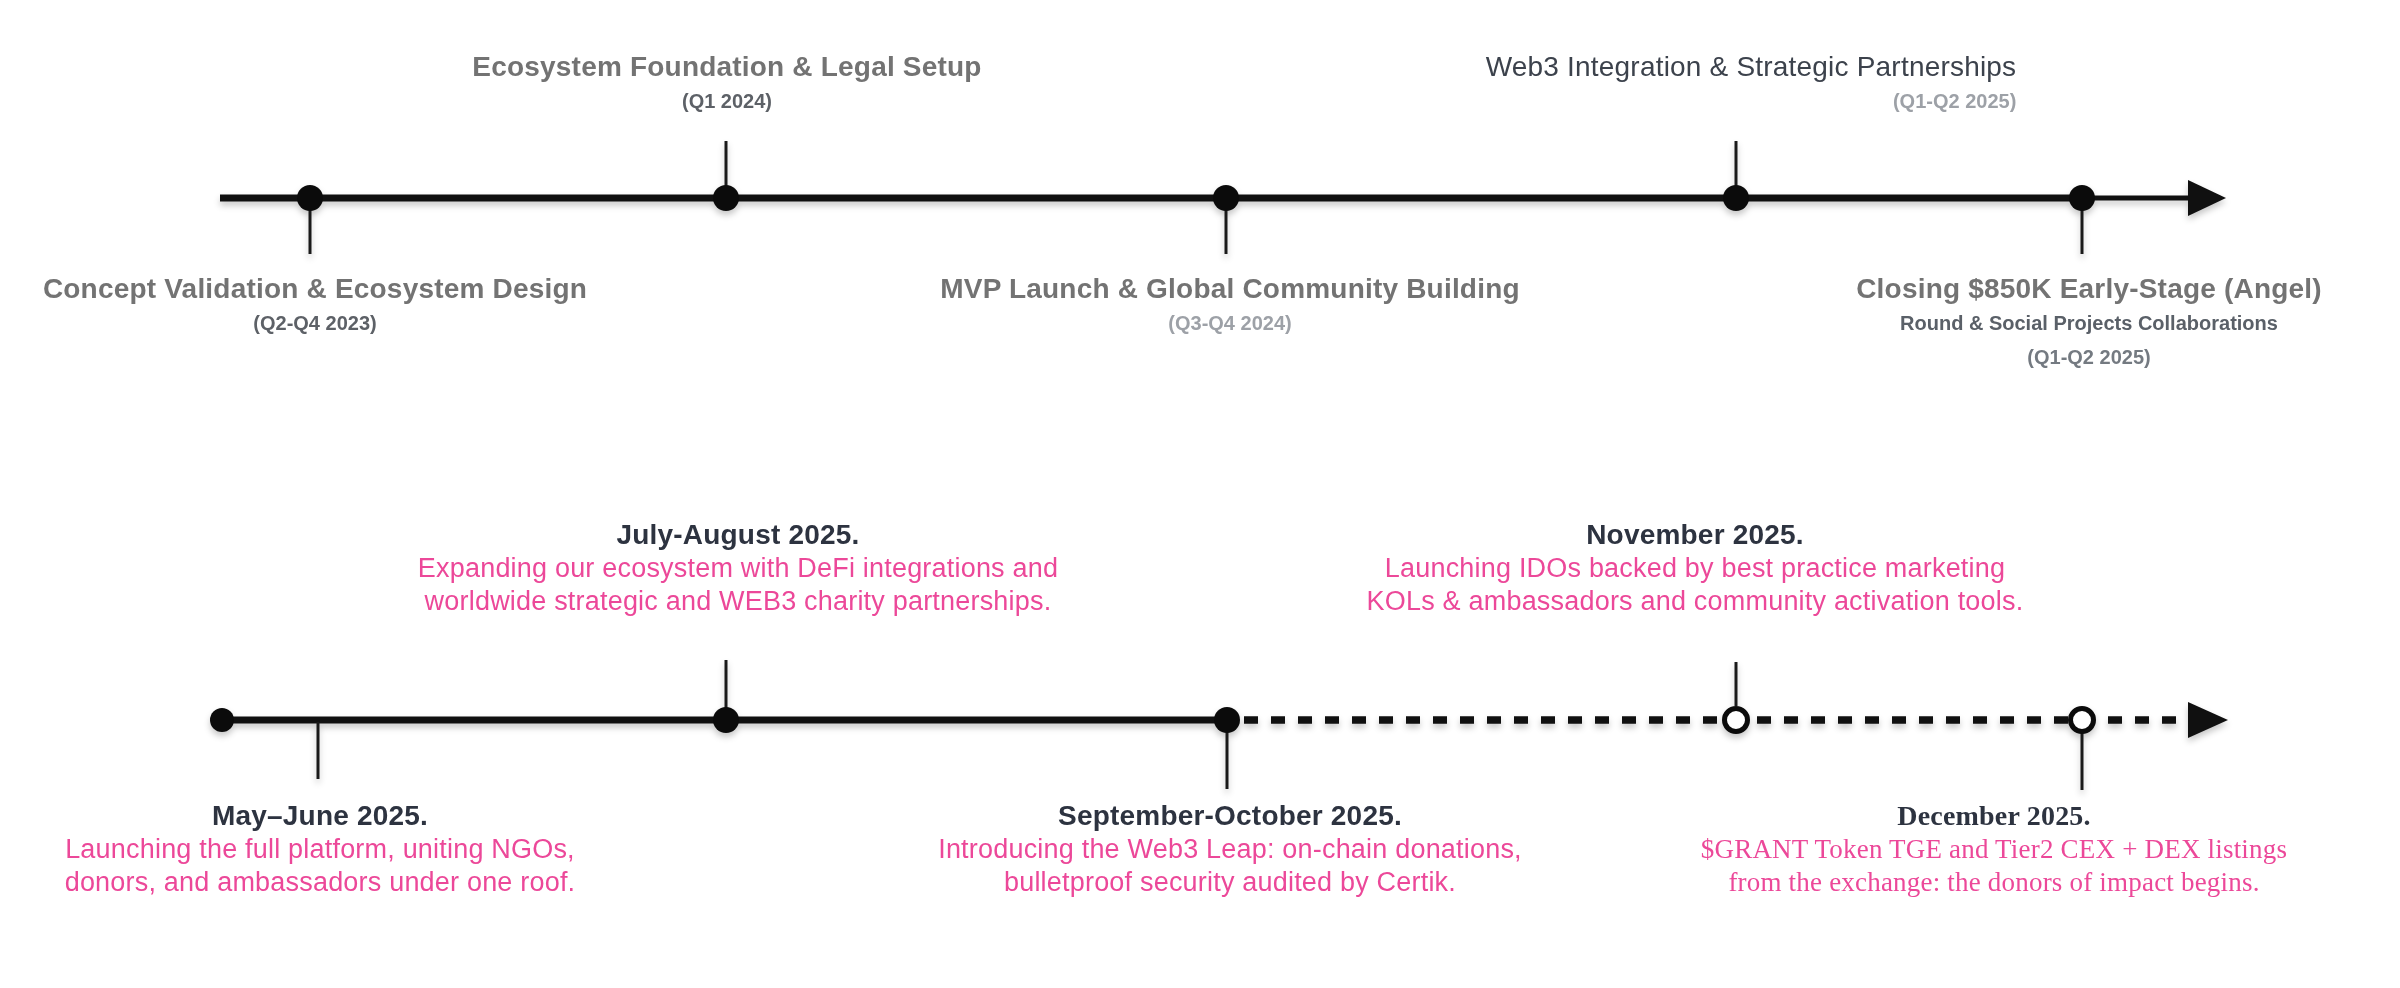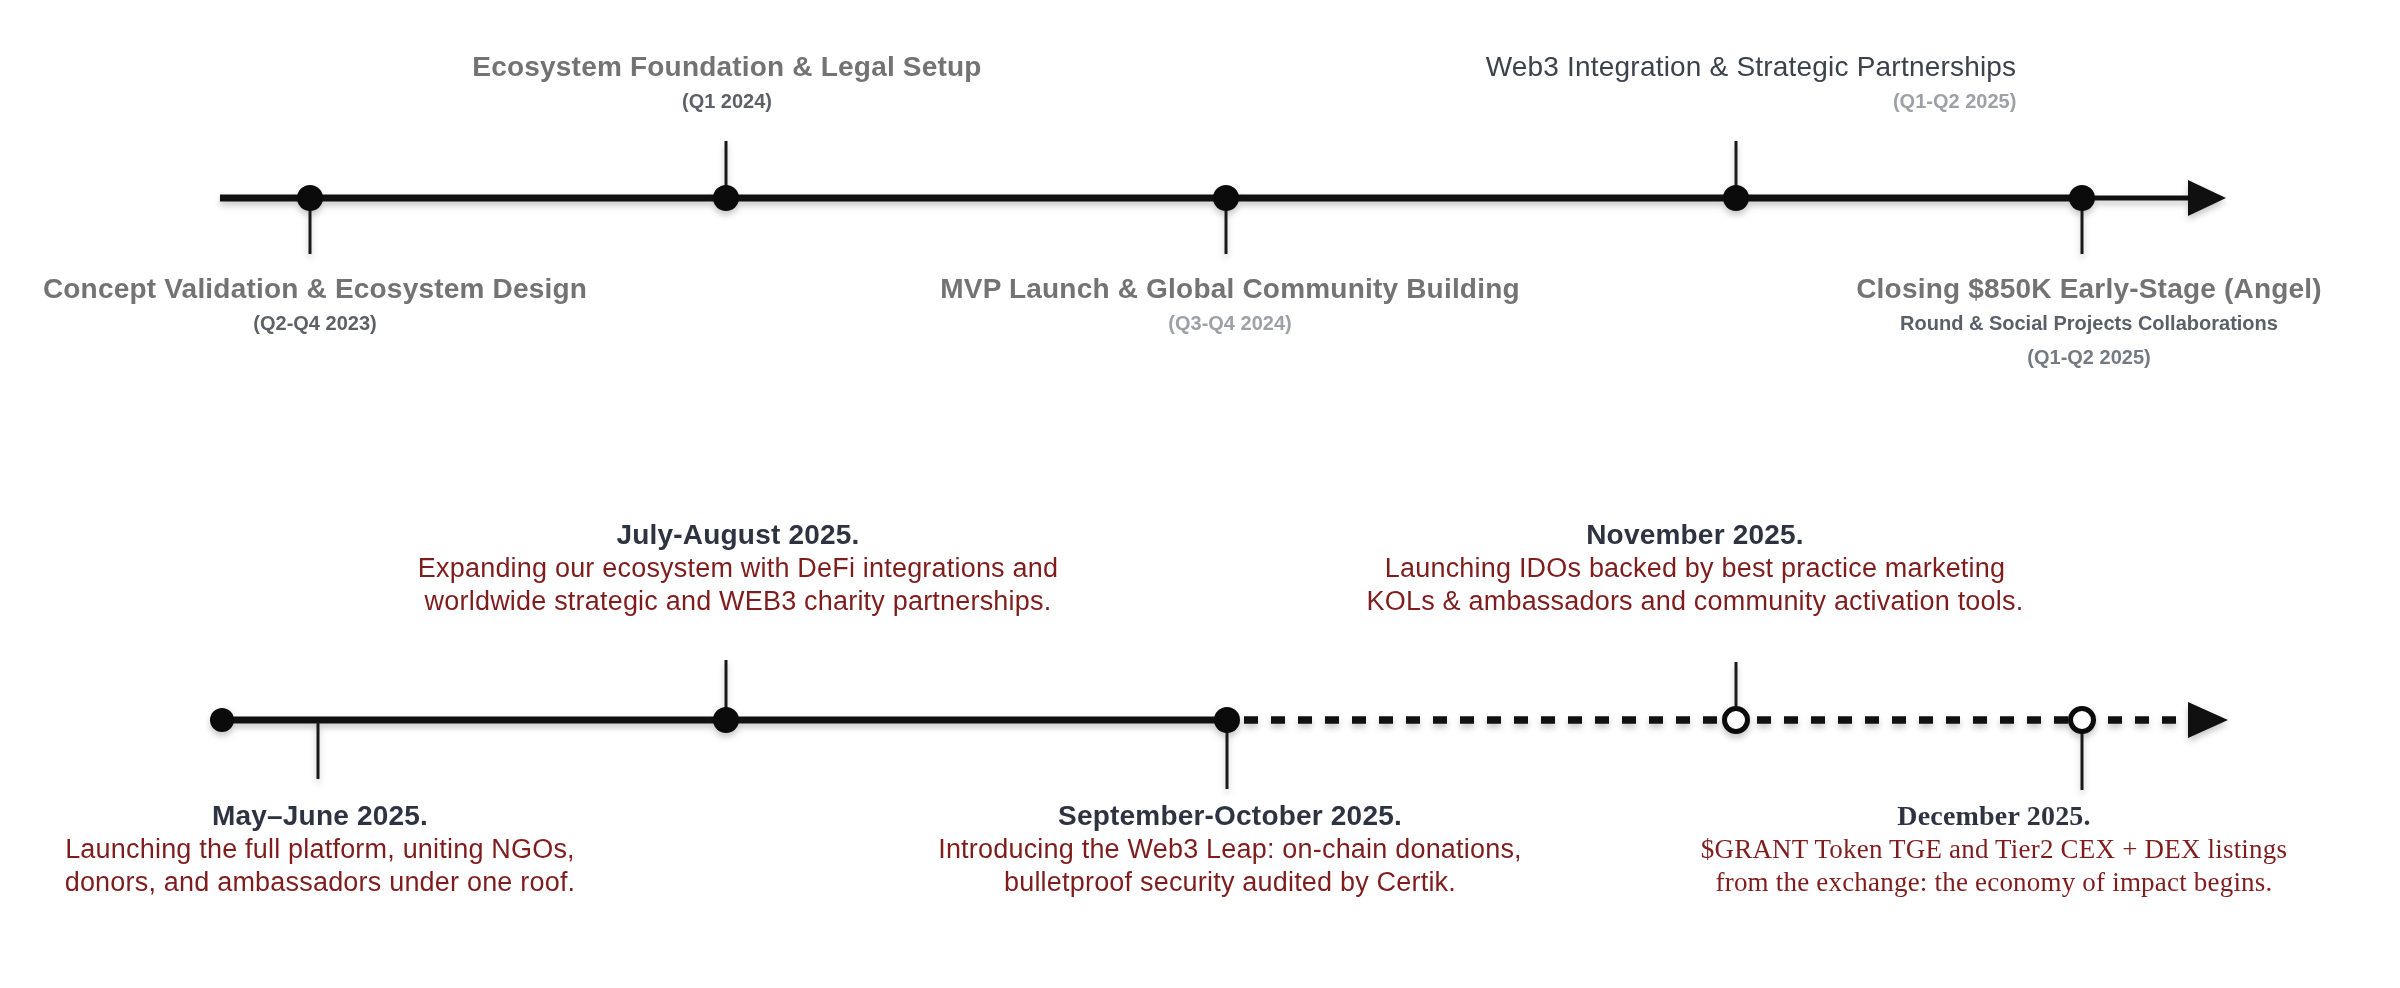--- a/index.html
+++ b/index.html
@@ -9,21 +9,21 @@
   }
   svg.gfx{position:absolute;left:0;top:0;filter:drop-shadow(0 4px 3px rgba(0,0,0,0.22));}
   .label{position:absolute;transform:translateX(-50%);text-align:center;white-space:nowrap;}
   .t-title{display:block;font-size:28px;font-weight:700;line-height:34px;color:#737373;letter-spacing:.2px;}
   .t-title.medium{font-weight:500;color:#3c424c;}
   .t-sub{display:block;font-size:20px;font-weight:700;line-height:34px;color:#5d6167;}
   .t-sub.mid{color:#5a6068;}
   .t-sub.soft{color:#747a81;}
   .t-sub.light{color:#9da1a7;font-weight:600;}
   .b-title{display:block;font-size:28px;font-weight:700;line-height:34px;color:#2d3340;letter-spacing:.2px;}
-  .b-line{display:block;font-size:27px;font-weight:400;line-height:33px;color:#7f1d1d;letter-spacing:.2px;}
+  .b-line{display:block;font-size:27px;font-weight:400;line-height:33px;color:#ec4899;letter-spacing:.2px;}
 </style>
 </head>
 <body>
 
 <svg class="gfx" width="2400" height="988" viewBox="0 0 2400 988">
 
   <g>
     <line x1="220" y1="198" x2="2082" y2="198" stroke="#101010" stroke-width="7"></line>
     <line x1="2082" y1="198" x2="2196" y2="198" stroke="#101010" stroke-width="5"></line>
     <polygon points="2188,180 2226,198 2188,216" fill="#101010"></polygon>
@@ -106,14 +106,14 @@
 
 <div class="label" style="left:1695px;top:518px;">
   <span class="b-title">November 2025.</span>
   <span class="b-line">Launching IDOs backed by best practice marketing</span>
   <span class="b-line">KOLs &amp; ambassadors and community activation tools.</span>
 </div>
 
 <div class="label" style="left:1994px;top:799px;font-family:Liberation Serif, serif;">
   <span class="b-title">December 2025.</span>
   <span class="b-line">$GRANT Token TGE and Tier2 CEX + DEX listings</span>
-  <span class="b-line">from the exchange: the economy of impact begins.</span>
+  <span class="b-line">from the exchange: the donors of impact begins.</span>
 </div>
 
 </body></html>

